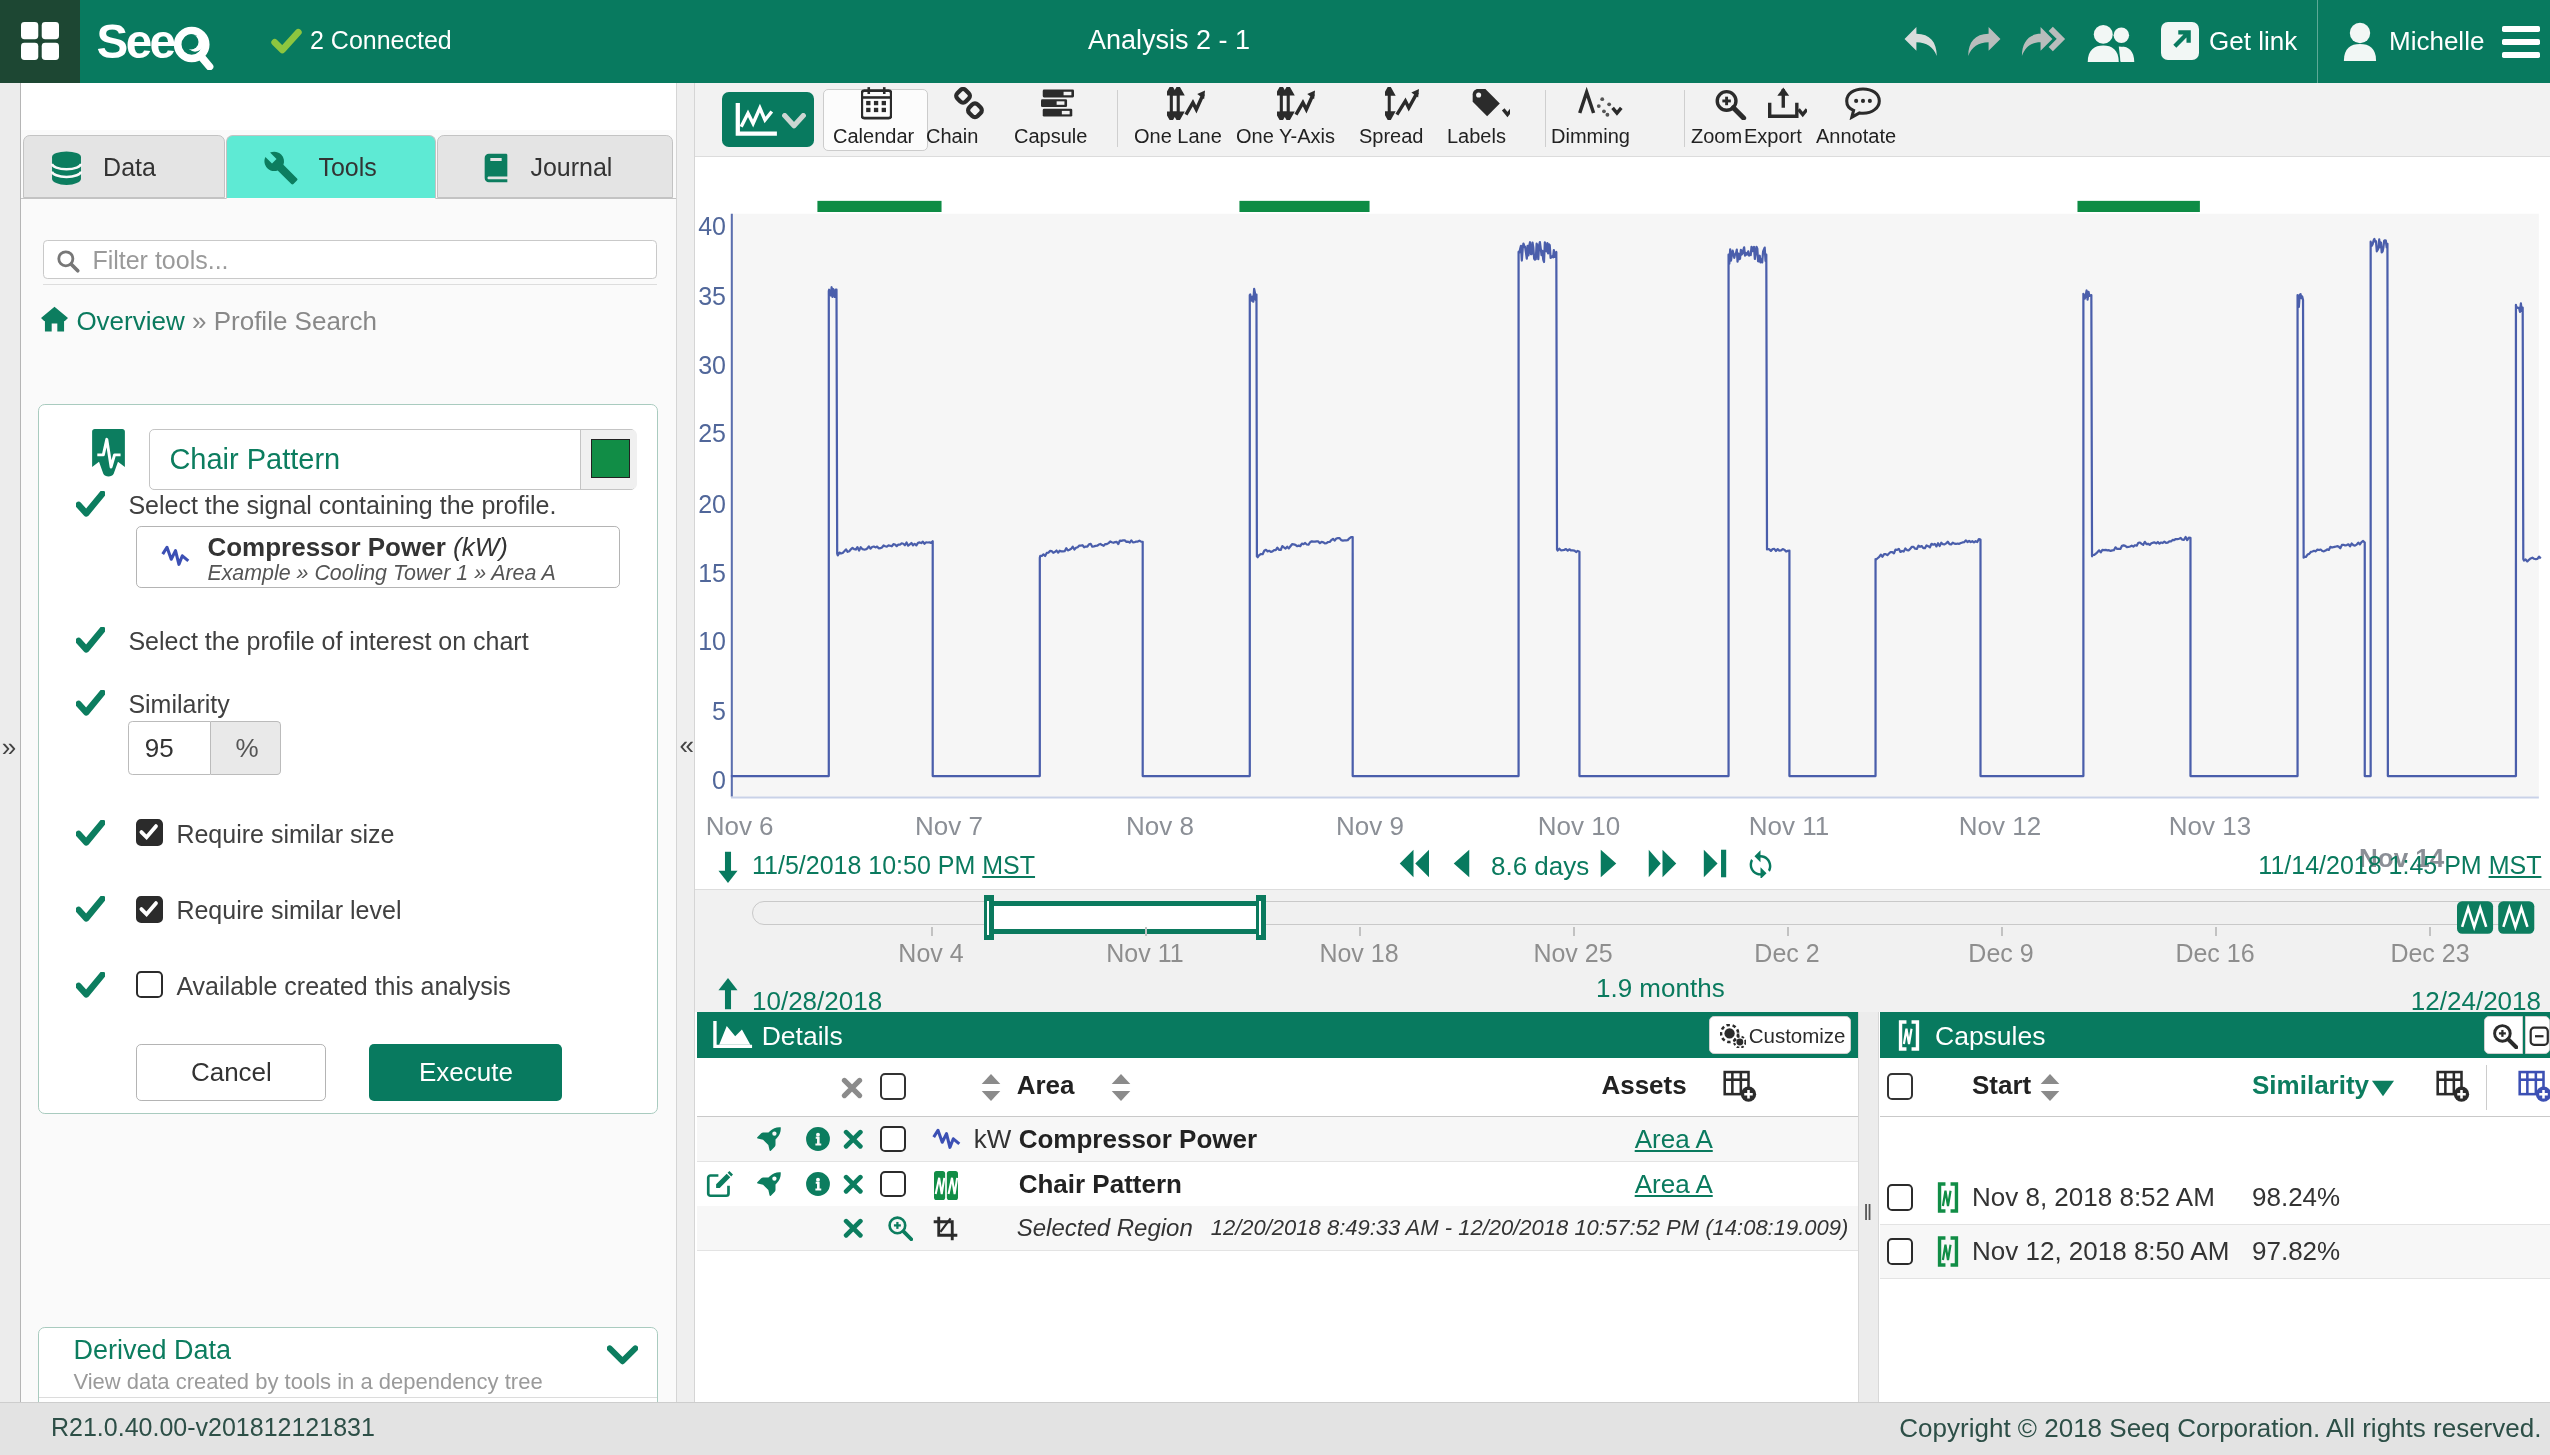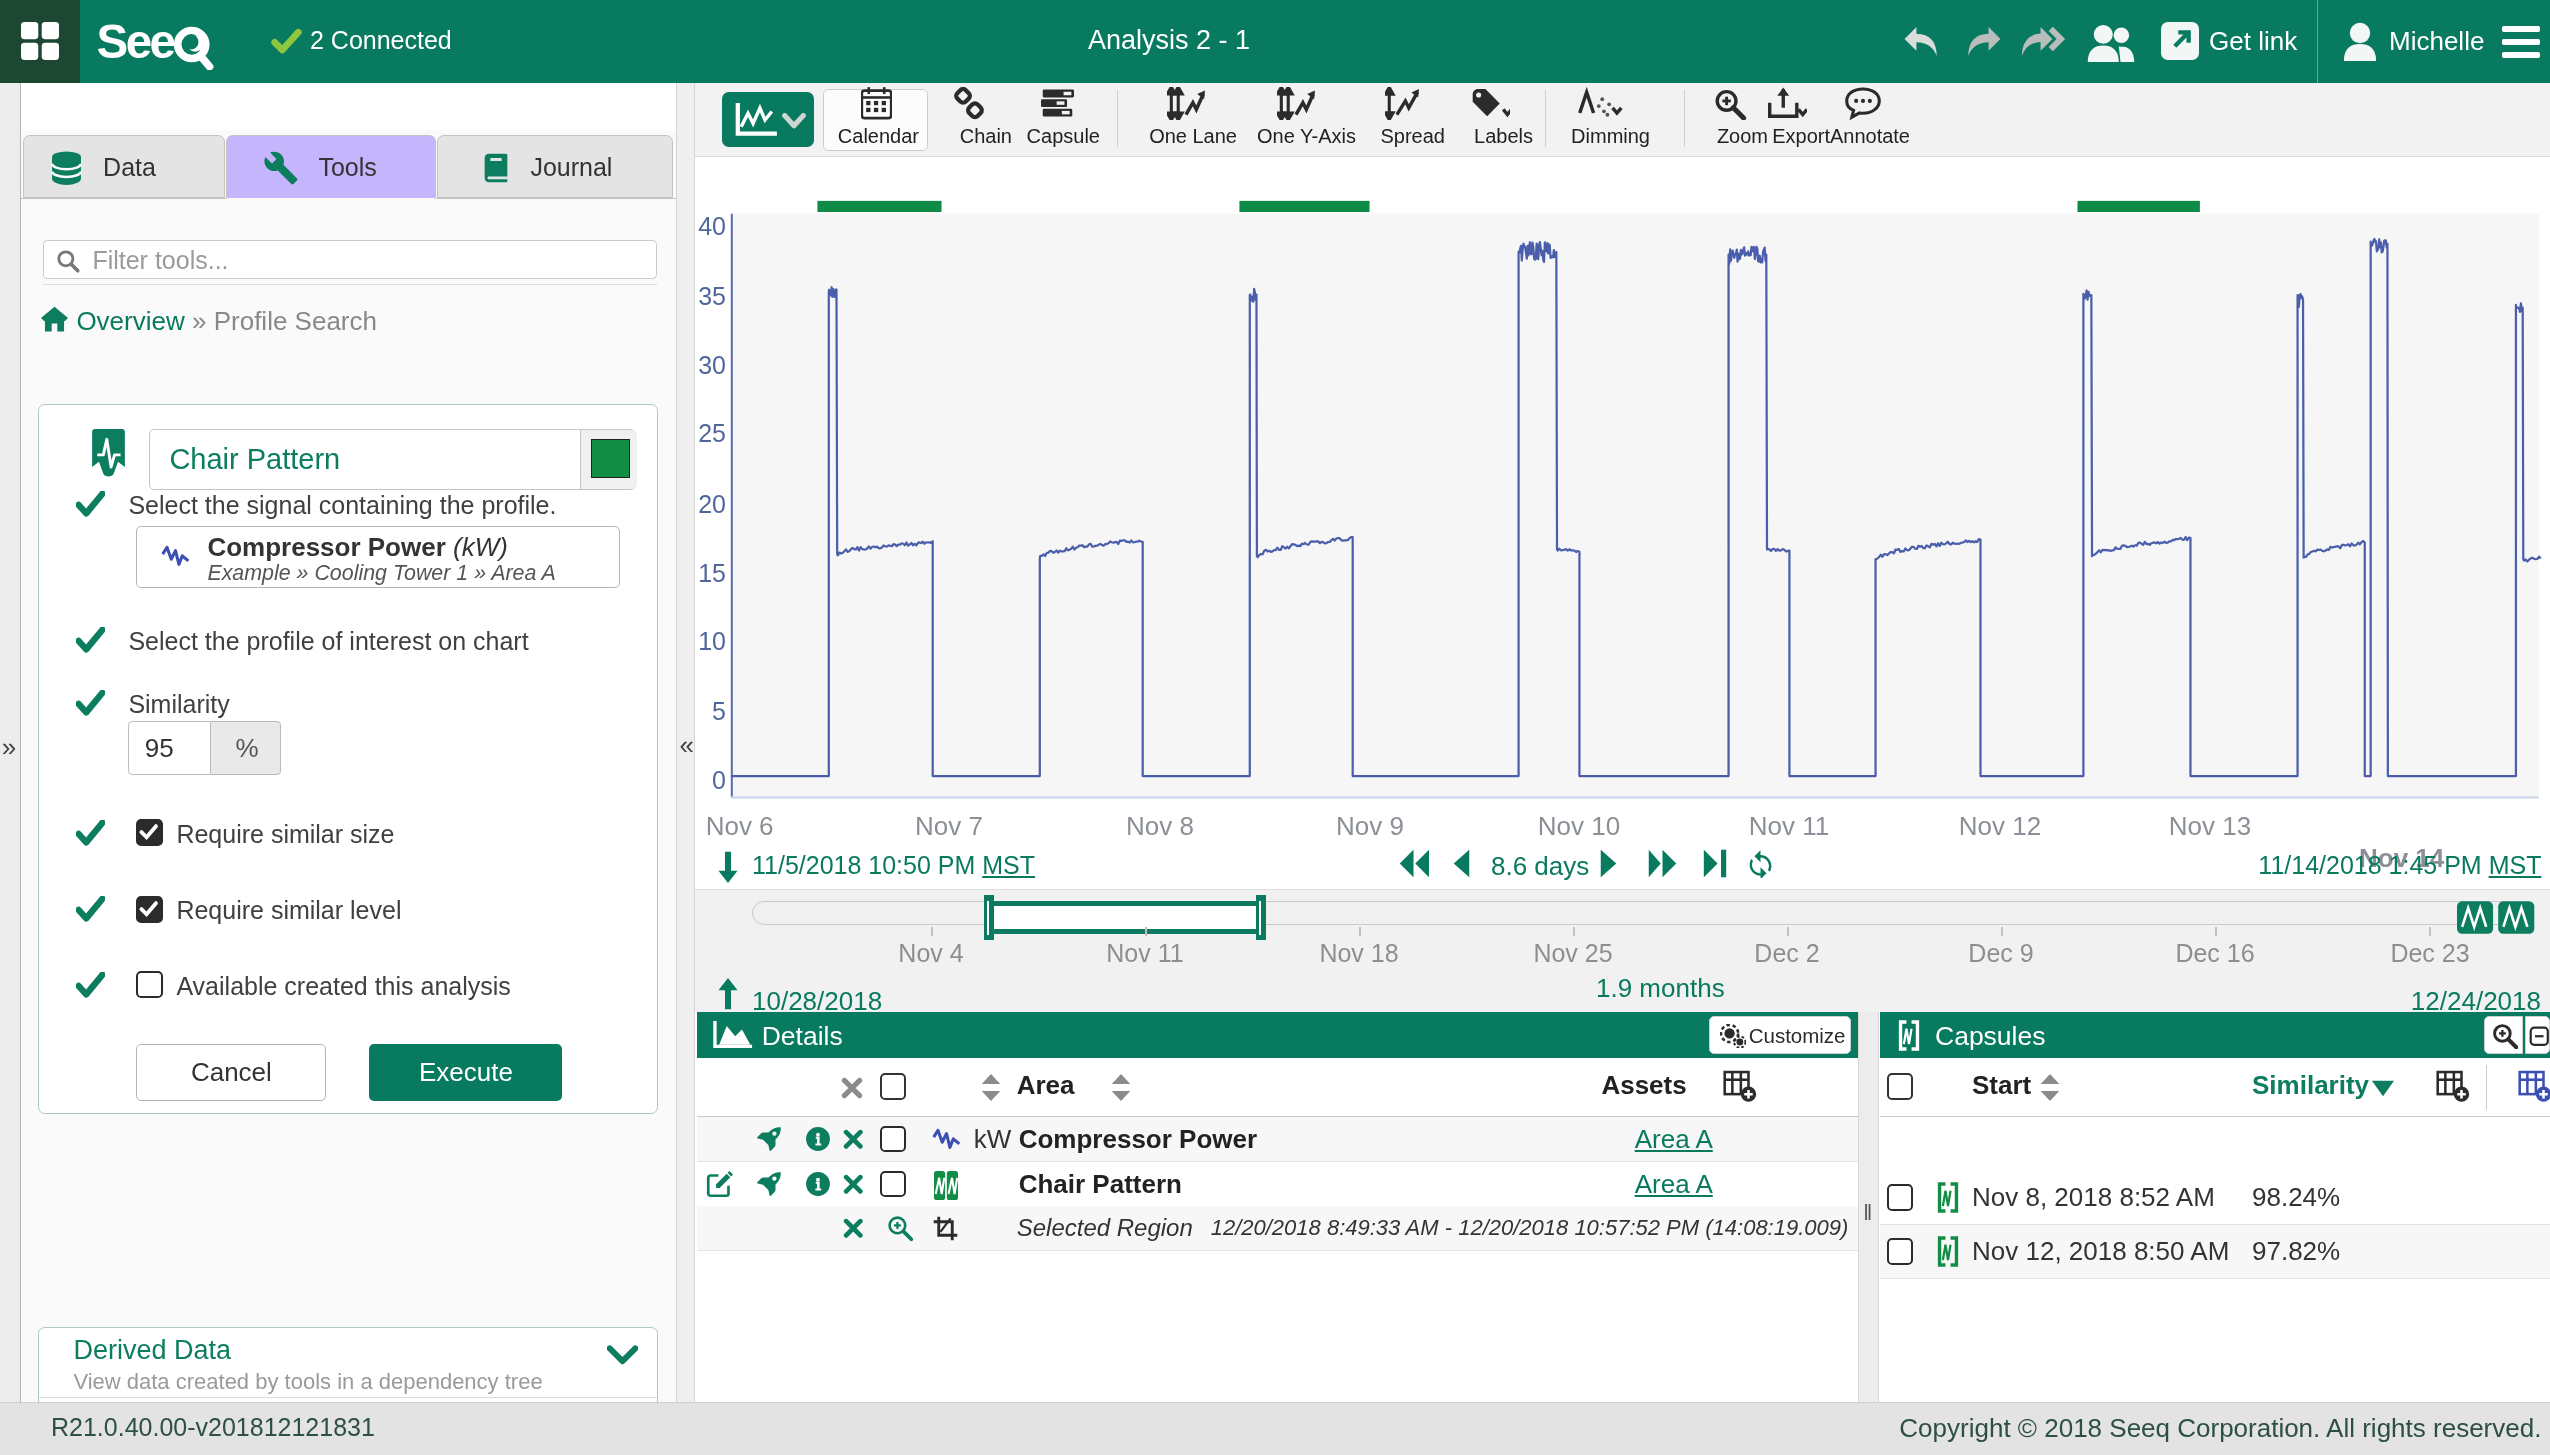--- a/index.html
+++ b/index.html
@@ -9,26 +9,26 @@
 
 #hdr { position:absolute; left:0; top:0; width:2550px; height:83px; background:#087a5f; }
 #hdrsq { position:absolute; left:0; top:0; width:80px; height:83px; background:#1d4733; }
 .wtxt { color:#fff; }
 
 #lstrip { position:absolute; left:0; top:83px; width:20.5px; height:1319px; background:#ececec; border-right:0.9px solid #b5b5b5; }
 #lpanel { position:absolute; left:21.4px; top:83px; width:655px; height:1319px; background:#fafafa;margin-top:47px; }
 #mstrip { position:absolute; left:676px; top:83px; width:19px; height:1319px; background:#efefef; border-left:0.9px solid #d5d5d5; border-right:0.9px solid #d5d5d5;}
 
 .tab { position:absolute; top:5.1px; height:63px; border:0.9px solid #c3c3c3; border-radius:6.8px 6.8px 0 0; background:#e4e4e4; }
-.tab.active { background:#c4b5fd; border-bottom-color:#fbfbfb; height:64px; }
+.tab.active { background:#5eead4; border-bottom-color:#fbfbfb; height:64px; }
 .tablbl { font-size:25px; color:#333; }
 
 #main { position:absolute; left:695px; top:83px; width:1855px; height:1319px; background:#fff; }
 #toolbar { position:absolute; left:0; top:0; width:1855px; height:74px; background:#f2f2f2; border-bottom:0.9px solid #dcdcdc; }
-.tbtn { position:absolute; top:4.3px; text-align:right; color:#2b2b2b; white-space:nowrap; }
+.tbtn { position:absolute; top:4.3px; text-align:left; color:#2b2b2b; white-space:nowrap; }
 .tlbl { font-size:20px; color:#222; margin-top:4.3px; white-space:nowrap; }
 .tsep { position:absolute; top:6.8px; width:0.9px; height:57px; background:#cfcfcf; }
 #footer { position:absolute; left:0; top:1402px; width:2550px; height:53px; background:#e3e3e3; border-top:0.9px solid #cdcdcd; }
 .grn { color:#0a7a5e; }
 .glink { color:#0a7a5e; text-decoration:underline; }
 svg { display:block; }
 .ck { width:26.5px; height:26.5px; border:2.6px solid #2b2b2b; border-radius:5.1px; background:#fff; }
 .ck.on { background:#2b2b2b; }
 </style>
 </head>

